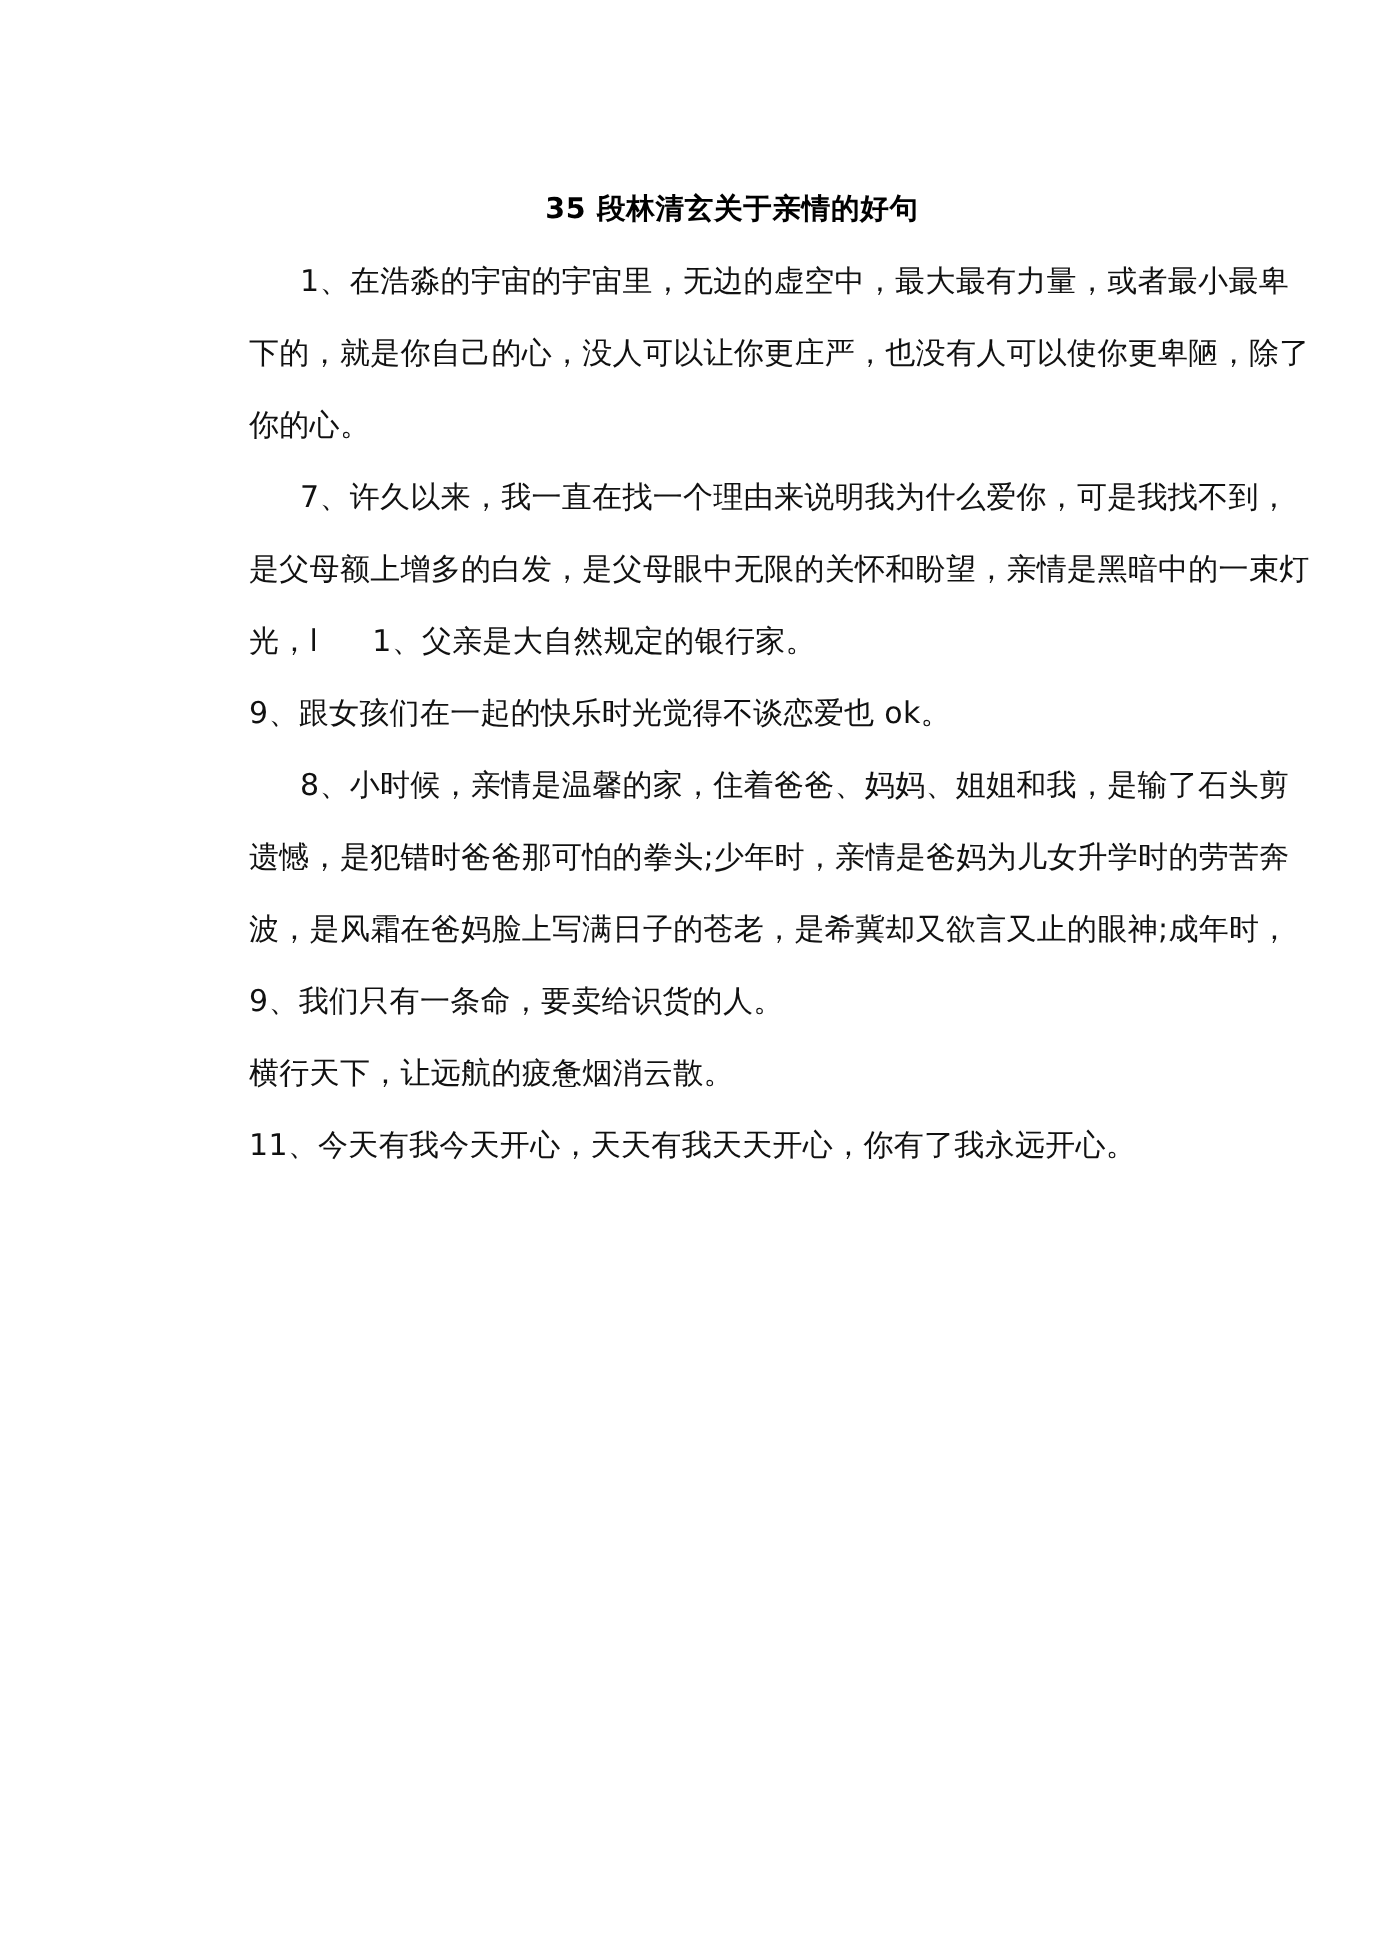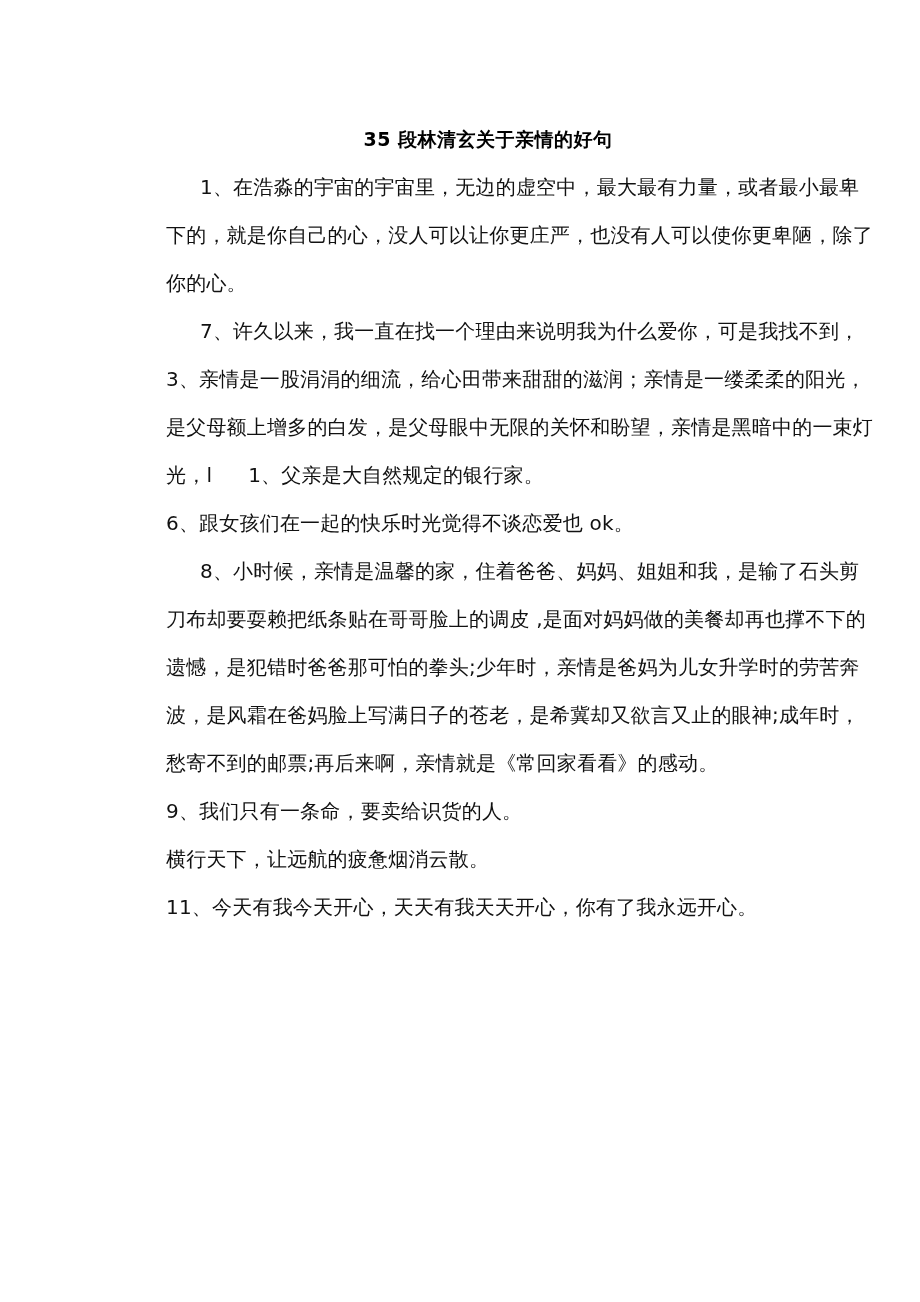--- a/index.html
+++ b/index.html
@@ -78,35 +78,32 @@
       <div class="line indent">1、在浩淼的宇宙的宇宙里，无边的虚空中，最大最有力量，或者最小最卑</div>
       <div class="line">下的，就是你自己的心，没人可以让你更庄严，也没有人可以使你更卑陋，除了</div>
       <div class="line last">你的心。</div>
     </div>
 
     <div class="para">
       <div class="line indent">7、许久以来，我一直在找一个理由来说明我为什么爱你，可是我找不到，</div>
     </div>
 
     <div class="para">
-      <div class="line">3、亲情是一股涓涓的细流，给心田带来甜甜的滋润；亲情是一缕柔柔的阳光，</div>
       <div class="line">是父母额上增多的白发，是父母眼中无限的关怀和盼望，亲情是黑暗中的一束灯</div>
       <div class="line last"><span>光，l</span><span class="spacer"></span><span>1、父亲是大自然规定的银行家。</span></div>
     </div>
 
     <div class="para">
-      <div class="line last">6、跟女孩们在一起的快乐时光觉得不谈恋爱也 ok。</div>
+      <div class="line last">9、跟女孩们在一起的快乐时光觉得不谈恋爱也 ok。</div>
     </div>
 
     <div class="para">
       <div class="line indent">8、小时候，亲情是温馨的家，住着爸爸、妈妈、姐姐和我，是输了石头剪</div>
-      <div class="line">刀布却要耍赖把纸条贴在哥哥脸上的调皮 ,是面对妈妈做的美餐却再也撑不下的</div>
       <div class="line">遗憾，是犯错时爸爸那可怕的拳头;少年时，亲情是爸妈为儿女升学时的劳苦奔</div>
       <div class="line">波，是风霜在爸妈脸上写满日子的苍老，是希冀却又欲言又止的眼神;成年时，</div>
-      <div class="line last">愁寄不到的邮票;再后来啊，亲情就是《常回家看看》的感动。</div>
     </div>
 
     <div class="para">
       <div class="line last">9、我们只有一条命，要卖给识货的人。</div>
     </div>
 
     <div class="para">
       <div class="line last">横行天下，让远航的疲惫烟消云散。</div>
     </div>
 

